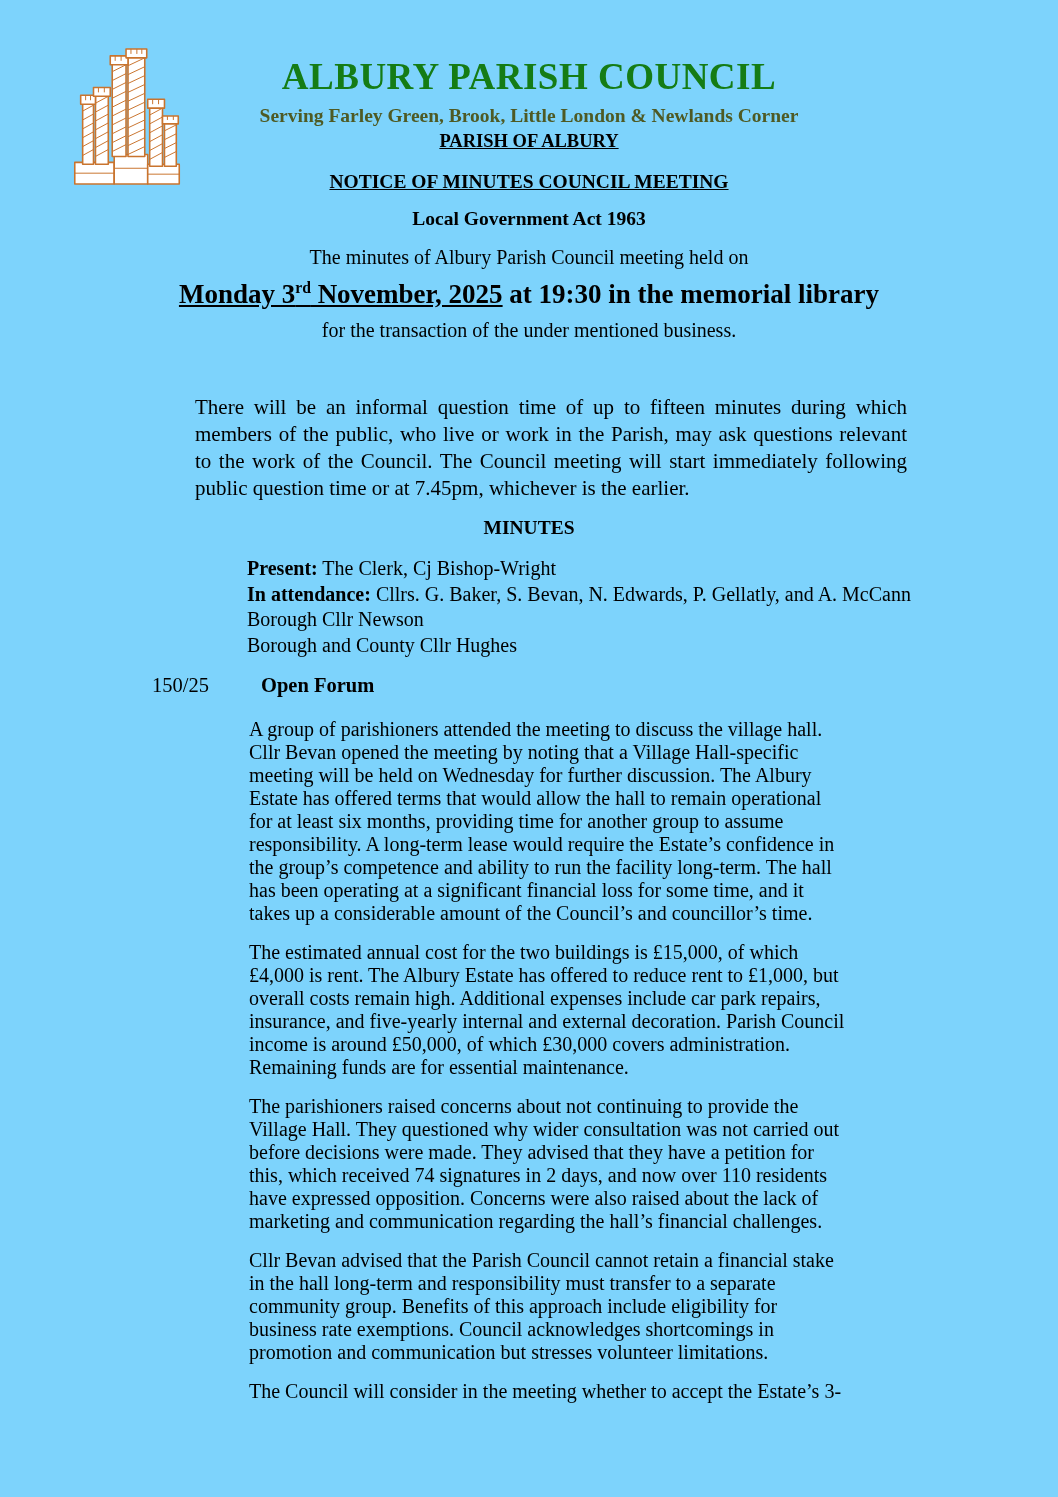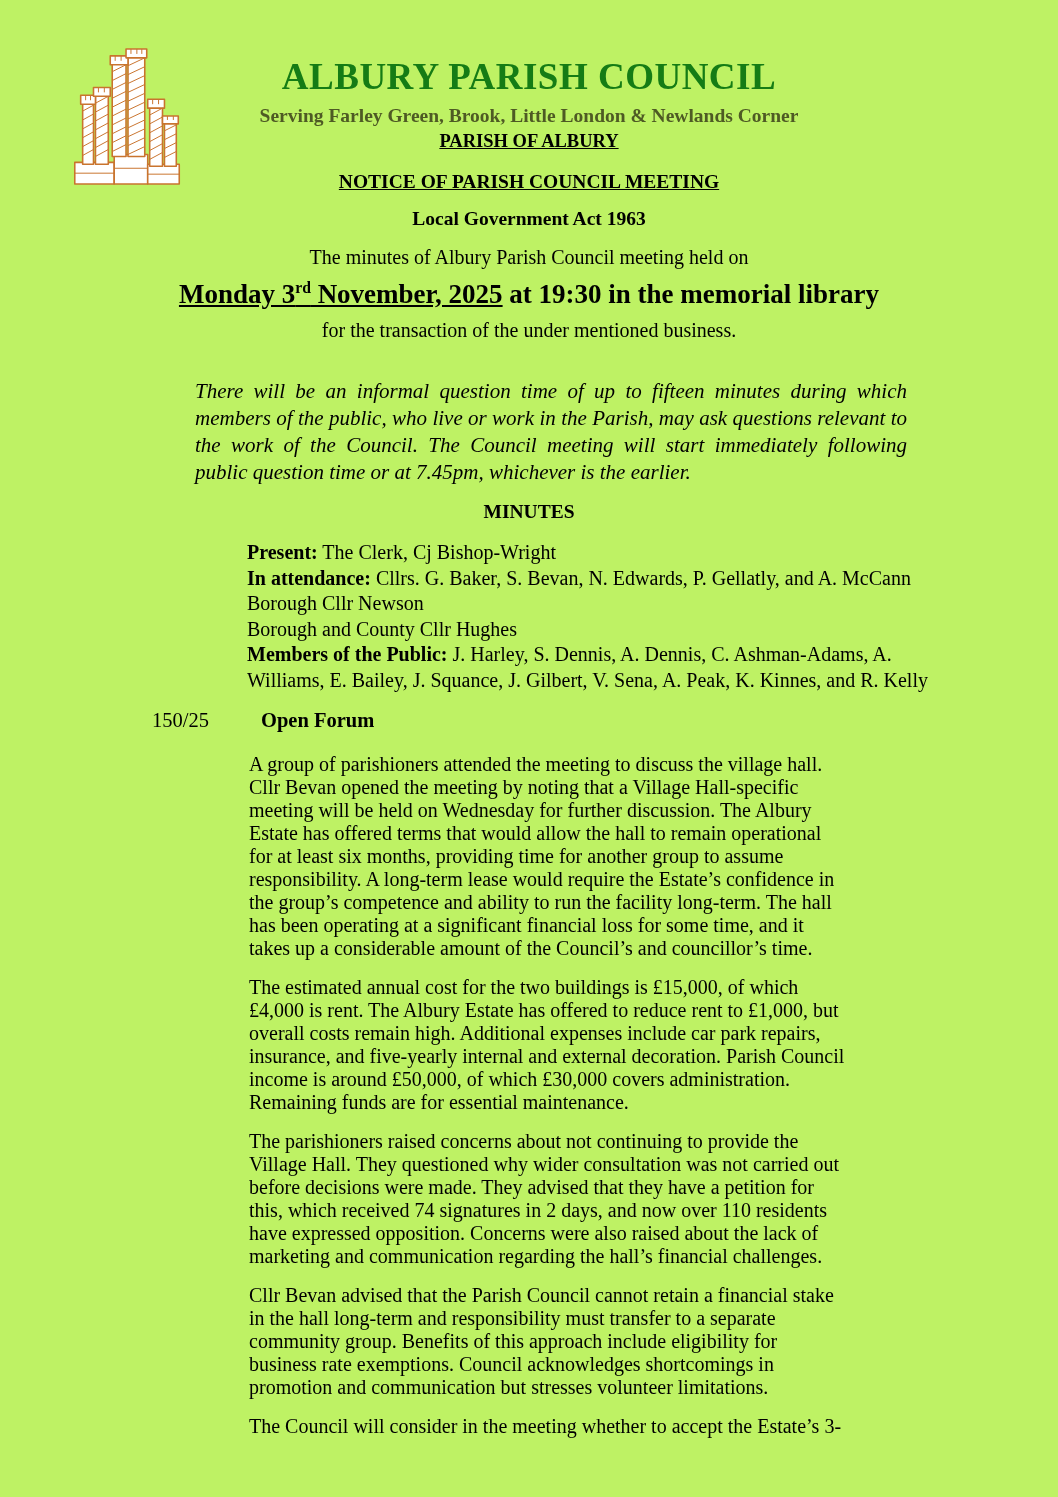--- a/index.html
+++ b/index.html
@@ -1,20 +1,20 @@
 <!DOCTYPE html>
 <html><head>
 <meta charset="utf-8">
 <style>
   html, body { margin: 0; padding: 0; background: #ffffff; }
   .page {
     position: relative;
     width: 1058px;
     height: 1497px;
-    background: #bef264;
+    background: #7dd3fc;
     overflow: hidden;
     font-family: "Liberation Serif", "DejaVu Serif", serif;
     color: #000000;
   }
   .logo {
     position: absolute;
     left: 68px;
     top: 48px;
     width: 120px;
     height: 138px;
@@ -24,22 +24,22 @@
   .doc-subtitle { font-size: 19.5px; line-height: 24px; font-weight: bold; color: #4e5a24; margin-top: 6px; }
   .parish-heading { font-size: 18.5px; line-height: 23px; font-weight: bold; text-decoration: underline; margin-top: 2px; }
   .notice-heading { font-size: 19.5px; line-height: 23px; font-weight: bold; text-decoration: underline; margin-top: 17px; }
   .act-line { font-size: 19.5px; line-height: 23px; font-weight: bold; margin-top: 14px; }
   .held-on-line { font-size: 20px; line-height: 23px; margin-top: 16px; }
   .date-line { font-size: 27px; line-height: 25px; font-weight: bold; margin-top: 13px; }
   .date-underlined { text-decoration: underline; }
   .date-line sup { font-size: 0.58em; vertical-align: super; line-height: 0; }
   .transaction-line { font-size: 20px; line-height: 23px; margin-top: 12px; }
   .question-time {
-    margin-left: 195px; width: 712px; margin-top: 36px;
-    font-style: italic; font-size: 21px; line-height: 27px; text-align: justify;
+    margin-left: 195px; width: 712px; margin-top: 52px;
+    font-size: 21px; line-height: 27px; text-align: justify;
   }
   .minutes-heading { margin-left: 150px; width: 758px; text-align: center; font-weight: bold; font-size: 19.5px; line-height: 23px; margin-top: 14px; }
   .attendance { margin-left: 247px; width: 690px; font-size: 20px; line-height: 25.5px; margin-top: 17px; }
   .att-label { font-weight: bold; }
   .att-label:empty { display: none; }
   .item-row { margin-left: 152px; margin-top: 15px; display: flex; font-size: 20.5px; line-height: 24px; gap: 28px; }
   .item-number { width: 81px; flex: 0 0 81px; }
   .item-heading { font-weight: bold; }
   .minutes-body { margin-left: 233px; width: 630px; font-size: 20px; line-height: 23px; margin-top: 21px; }
   .body-para { margin: 16px; padding: 0; }
@@ -130,37 +130,36 @@
         <line x1="100" y1="69" x2="100" y2="73"></line>
           <line x1="106" y1="69" x2="106" y2="73"></line>
       </g>
     </svg>
   </div>
 
   <div class="header">
     <div class="doc-title">ALBURY PARISH COUNCIL</div>
     <div class="doc-subtitle">Serving Farley Green, Brook, Little London &amp; Newlands Corner</div>
     <div class="parish-heading">PARISH OF ALBURY</div>
-    <div class="notice-heading">NOTICE OF PARISH COUNCIL MEETING</div>
+    <div class="notice-heading">NOTICE OF MINUTES COUNCIL MEETING</div>
     <div class="act-line">Local Government Act 1963</div>
     <div class="held-on-line">The minutes of Albury Parish Council meeting held on</div>
     <div class="date-line"><span class="date-underlined"><span>Monday 3</span><sup>rd</sup><span> November, 2025</span></span><span> at 19:30 in the memorial library</span></div>
     <div class="transaction-line">for the transaction of the under mentioned business.</div>
   </div>
 
   <div class="question-time">There will be an informal question time of up to fifteen minutes during which members of the public, who live or work in the Parish, may ask questions relevant to the work of the Council. The Council meeting will start immediately following public question time or at 7.45pm, whichever is the earlier.</div>
 
   <div class="minutes-heading">MINUTES</div>
 
   <div class="attendance">
       <div class="att-row"><span class="att-label">Present:</span> <span class="att-text">The Clerk, Cj Bishop-Wright</span></div> 
       <div class="att-row"><span class="att-label">In attendance:</span> <span class="att-text">Cllrs. G. Baker, S. Bevan, N. Edwards, P. Gellatly, and A. McCann</span></div> 
       <div class="att-row"> <span class="att-text">Borough Cllr Newson</span></div> 
       <div class="att-row"> <span class="att-text">Borough and County Cllr Hughes</span></div> 
-      <div class="att-row"><span class="att-label">Members of the Public:</span> <span class="att-text">J. Harley, S. Dennis, A. Dennis, C. Ashman-Adams, A. Williams, E. Bailey, J. Squance, J. Gilbert, V. Sena, A. Peak, K. Kinnes, and R. Kelly</span></div> 
     </div>
 
   <div class="item-row">
     <div class="item-number">150/25</div>
     <div class="item-heading">Open Forum</div>
   </div>
 
   <div class="minutes-body">
       <p class="body-para">A group of parishioners attended the meeting to discuss the village hall. Cllr Bevan opened the meeting by noting that a Village Hall-specific meeting will be held on Wednesday for further discussion. The Albury Estate has offered terms that would allow the hall to remain operational for at least six months, providing time for another group to assume responsibility. A long-term lease would require the Estate’s confidence in the group’s competence and ability to run the facility long-term. The hall has been operating at a significant financial loss for some time, and it takes up a considerable amount of the Council’s and councillor’s time.</p> 
       <p class="body-para">The estimated annual cost for the two buildings is £15,000, of which £4,000 is rent. The Albury Estate has offered to reduce rent to £1,000, but overall costs remain high. Additional expenses include car park repairs, insurance, and five-yearly internal and external decoration. Parish Council income is around £50,000, of which £30,000 covers administration. Remaining funds are for essential maintenance.</p> 

